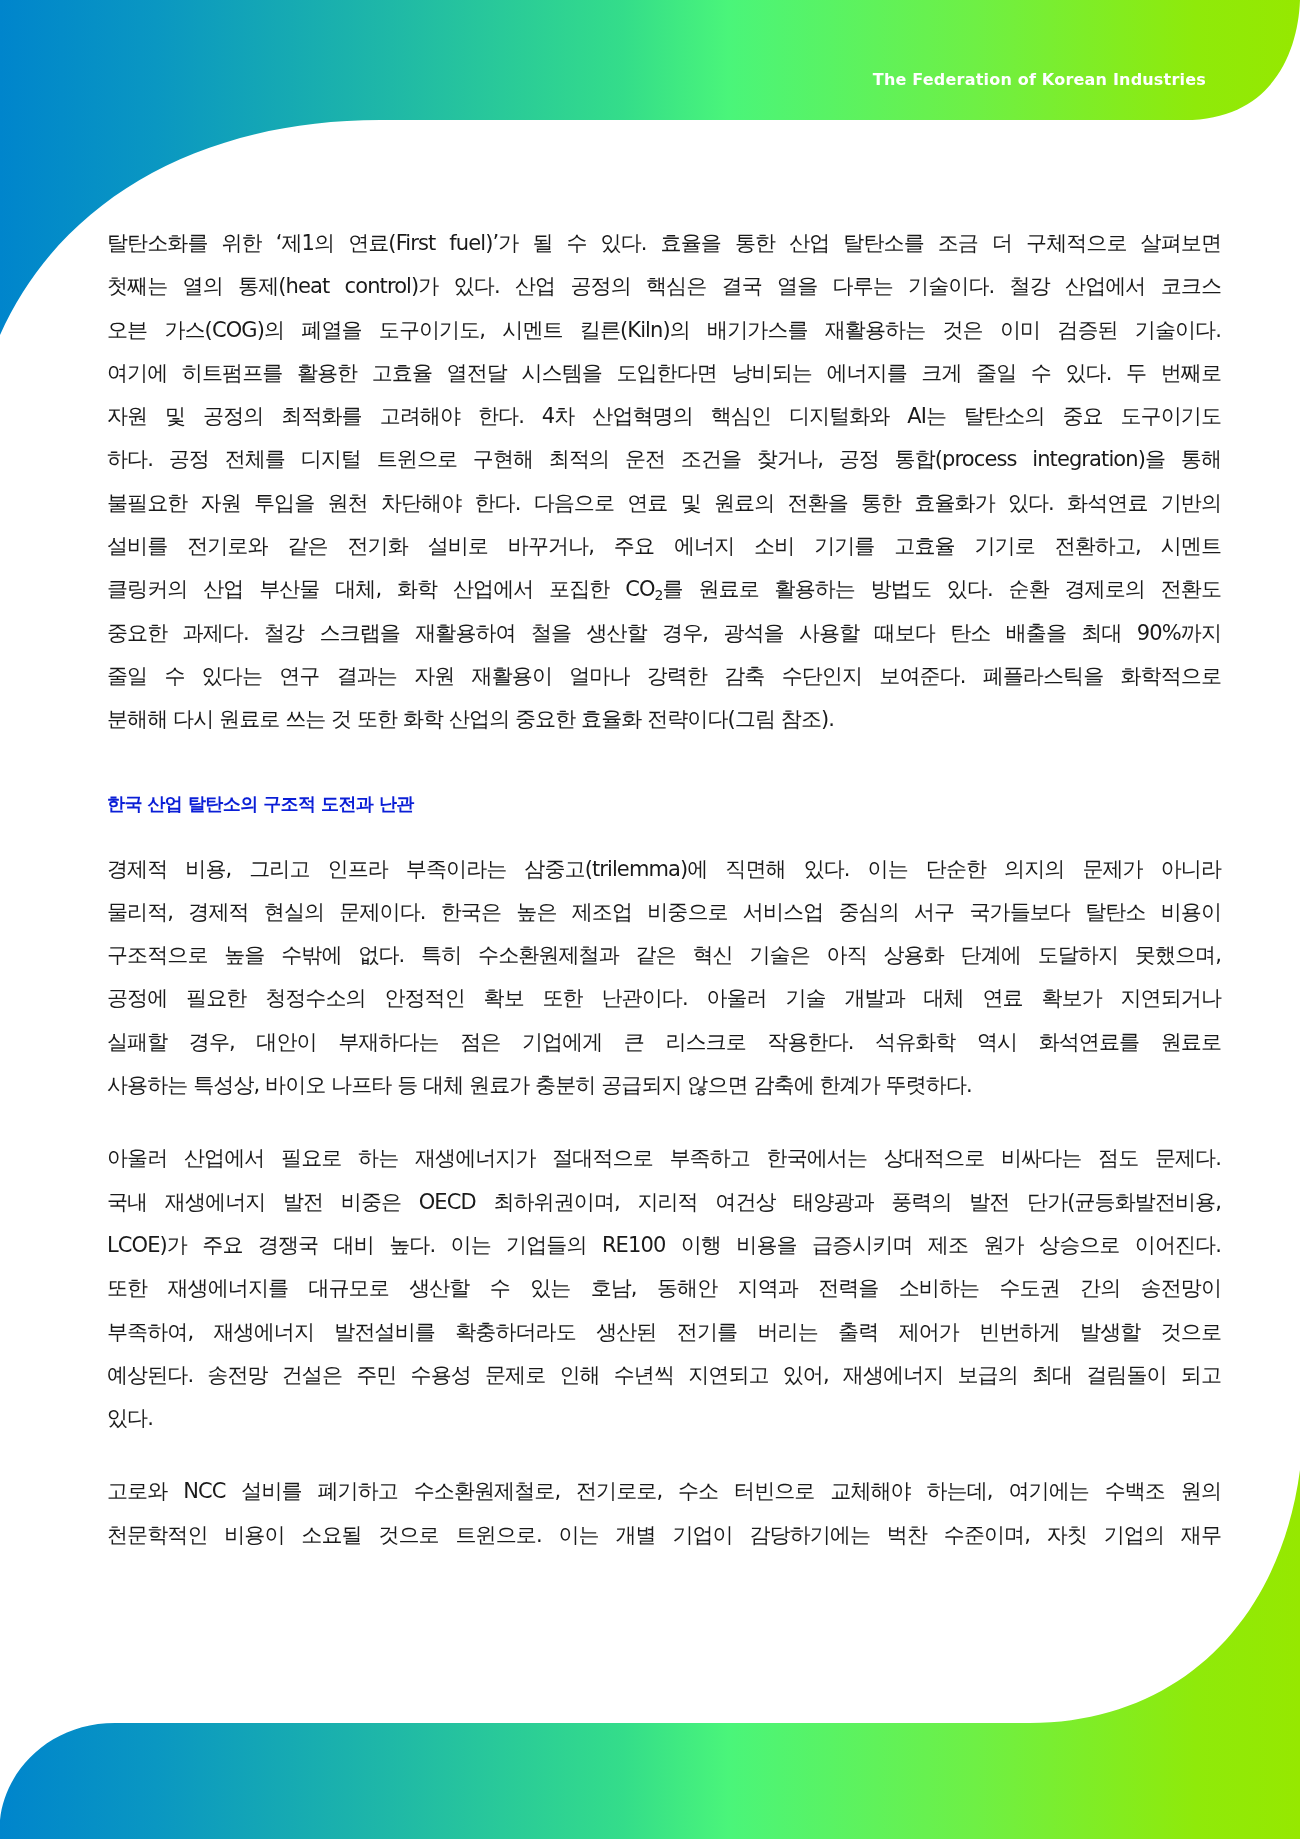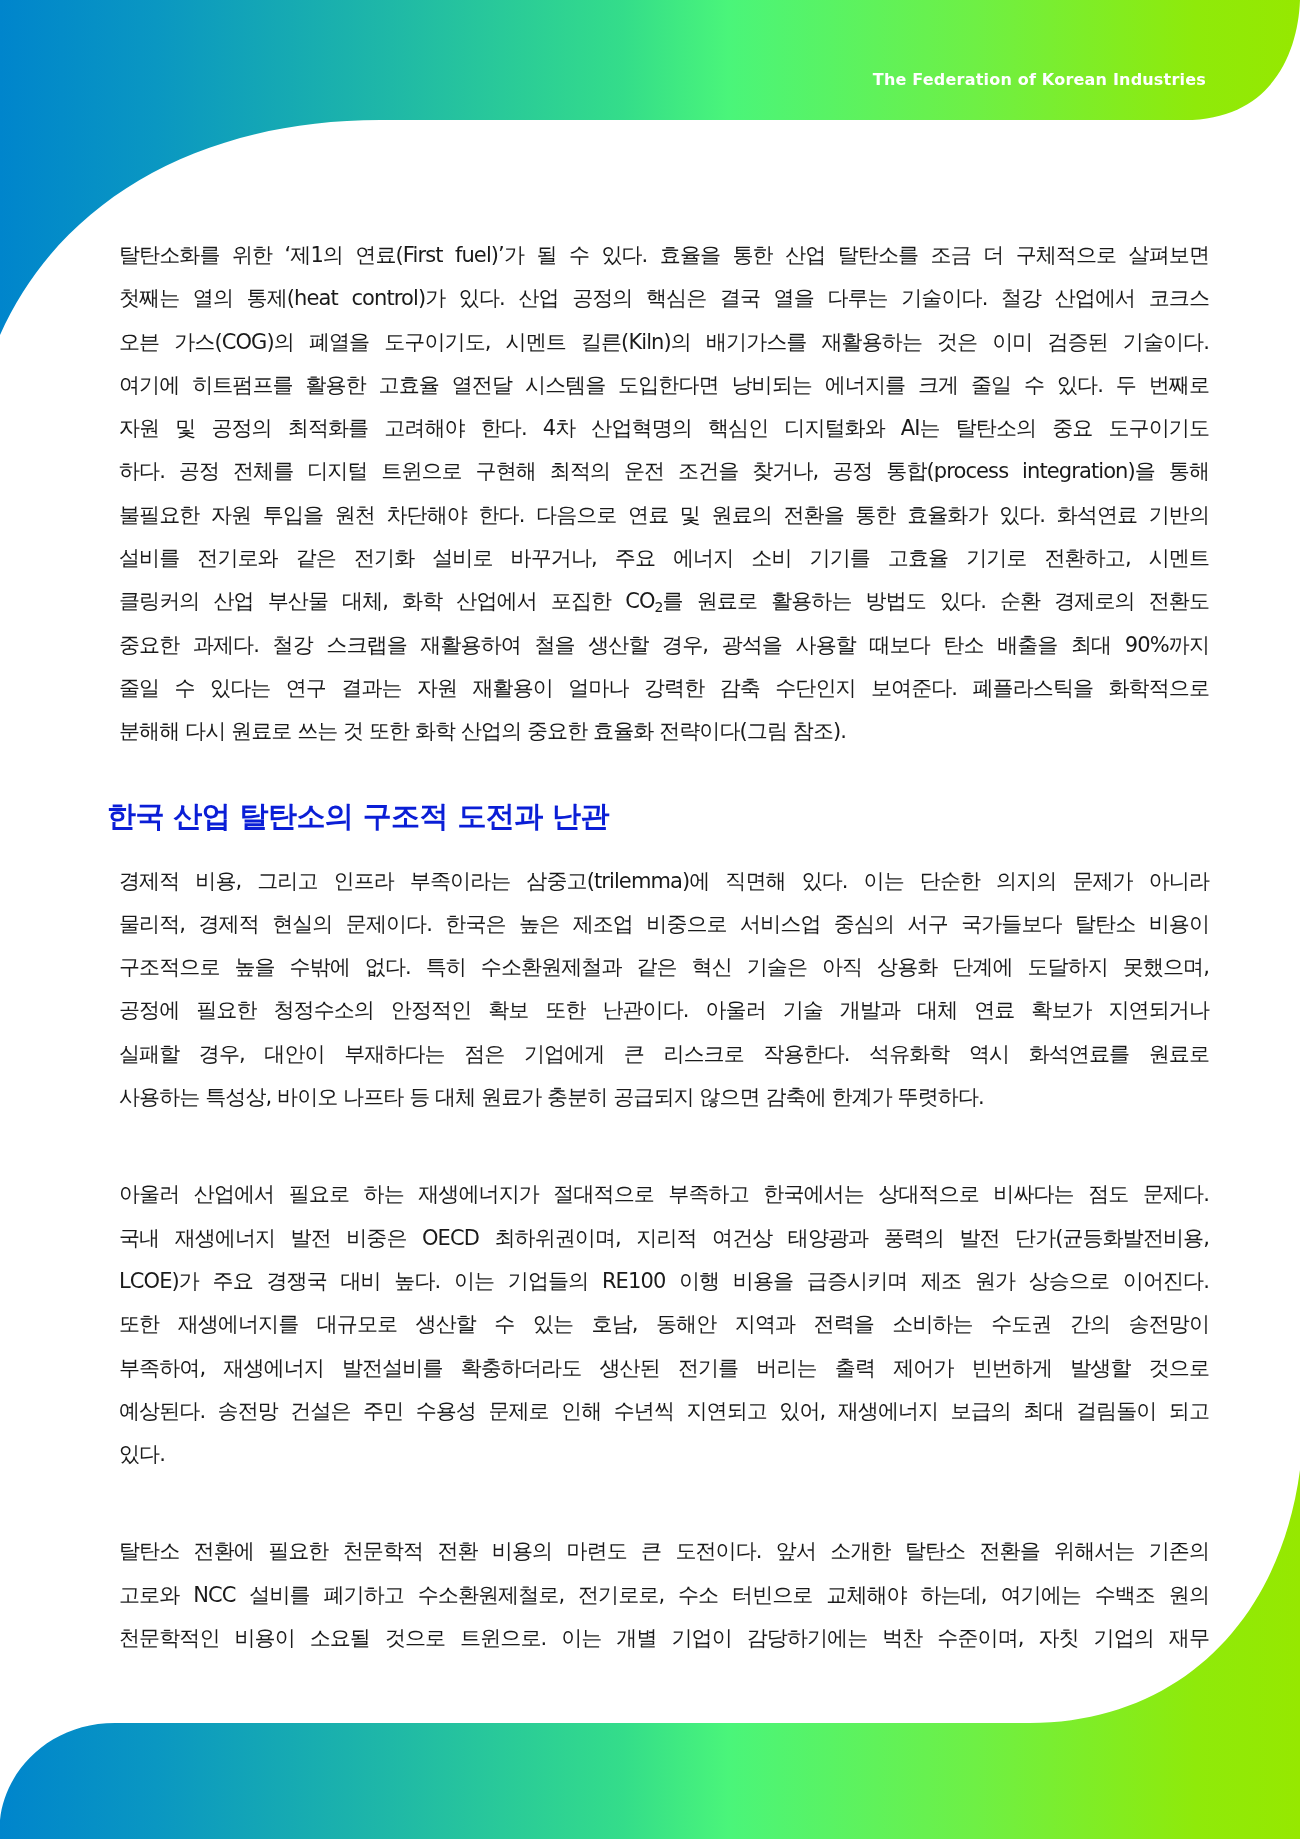--- a/index.html
+++ b/index.html
@@ -19,27 +19,27 @@
   .header-title {
     position: absolute; top: 70px; right: 94px;
     color: #ffffff; font-size: 16px; font-weight: bold; letter-spacing: 0.2px;
     font-family: "DejaVu Sans", sans-serif;
   }
   .content {
     position: absolute; left: 107px; top: 222px; width: 1114px;
     color: #1a1a1a;
   }
   .para {
-    margin: 12px; font-size: 21px; line-height: 43.3px; text-align: justify;
+    margin: 0; font-size: 21px; line-height: 43.3px; text-align: justify;
     letter-spacing: -0.9px; word-spacing: 0px;
   }
   .para .line { display: block; white-space: nowrap; text-align: justify; text-align-last: justify; }
   .para .line.last { text-align-last: left; }
   .heading {
-    color: #0a1ed6; font-size: 29px; font-weight: bold;
+    color: #0a1ed6; font-size: 18px; font-weight: bold;
     margin: 42px 0 24px 0; letter-spacing: -0.6px; line-height: 40px;
   }
   .gap { height: 30px; }
   sub { font-size: 14px; vertical-align: -4px; line-height: 0; }
 </style>
 </head>
 <body>
 
 <div class="band-top deco">
   <svg width="1300" height="340" viewBox="0 0 1300 340">
@@ -110,17 +110,16 @@
     <span class="line"> 아울러 산업에서 필요로 하는 재생에너지가 절대적으로 부족하고 한국에서는 상대적으로 비싸다는 점도 문제다.</span>
     <span class="line">국내 재생에너지 발전 비중은 OECD 최하위권이며, 지리적 여건상 태양광과 풍력의 발전 단가(균등화발전비용,</span>
     <span class="line">LCOE)가 주요 경쟁국 대비 높다. 이는 기업들의 RE100 이행 비용을 급증시키며 제조 원가 상승으로 이어진다.</span>
     <span class="line">또한 재생에너지를 대규모로 생산할 수 있는 호남, 동해안 지역과 전력을 소비하는 수도권 간의 송전망이</span>
     <span class="line">부족하여, 재생에너지 발전설비를 확충하더라도 생산된 전기를 버리는 출력 제어가 빈번하게 발생할 것으로</span>
     <span class="line">예상된다. 송전망 건설은 주민 수용성 문제로 인해 수년씩 지연되고 있어, 재생에너지 보급의 최대 걸림돌이 되고</span>
     <span class="line last">있다.</span>
   </p>
   <div class="gap"></div>
   <p class="para">
-    <span class="line"> 탈탄소 전환에 필요한 천문학적 전환 비용의 마련도 큰 도전이다. 앞서 소개한 탈탄소 전환을 위해서는 기존의</span>
     <span class="line">고로와 NCC 설비를 폐기하고 수소환원제철로, 전기로로, 수소 터빈으로 교체해야 하는데, 여기에는 수백조 원의</span>
     <span class="line">천문학적인 비용이 소요될 것으로 트윈으로. 이는 개별 기업이 감당하기에는 벅찬 수준이며, 자칫 기업의 재무</span>
   </p>
 </div>
 
 </body></html>

